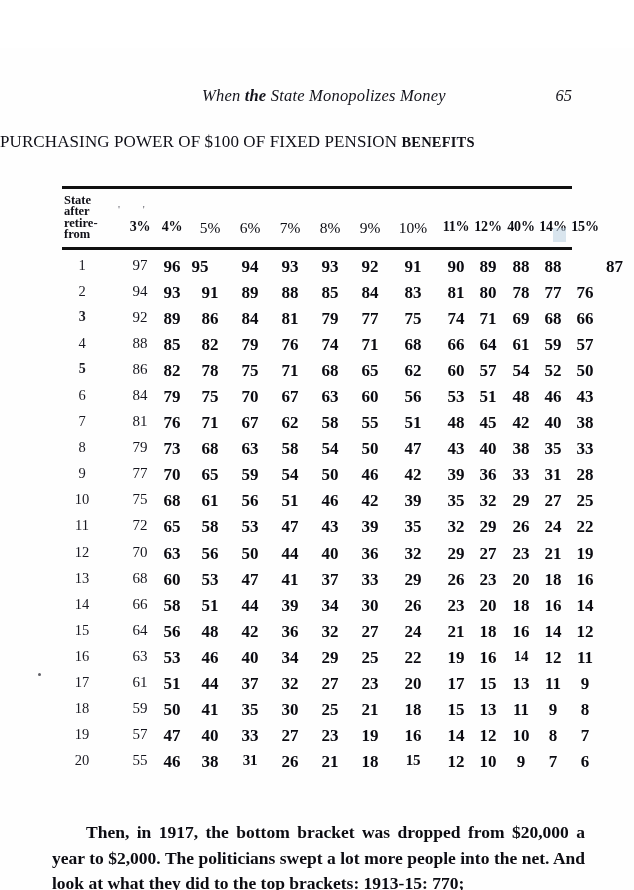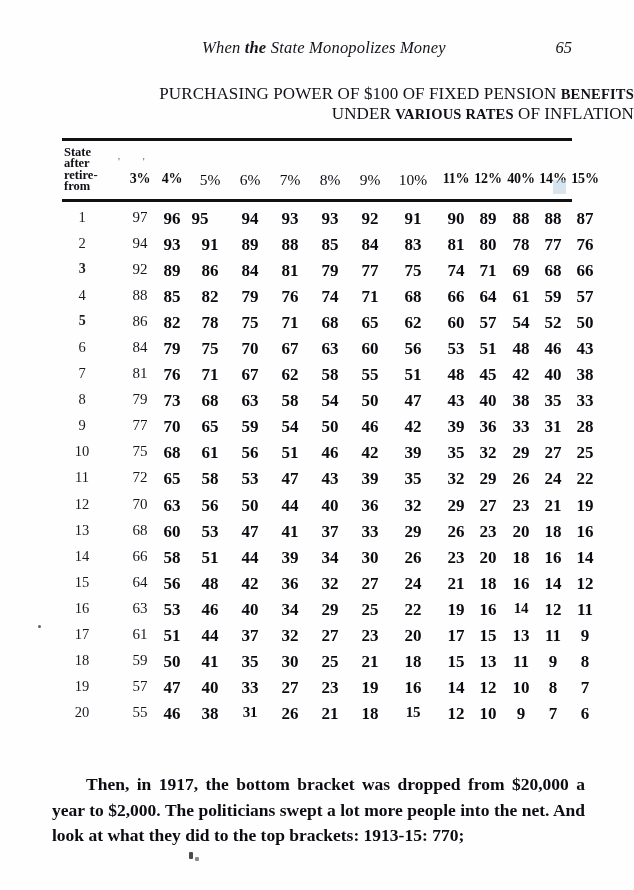--- a/index.html
+++ b/index.html
@@ -14,20 +14,21 @@
     position: relative;
     font-family: "Liberation Serif", "DejaVu Serif", serif;
     color: #0a0a0a;
     overflow: hidden;
   }
 
   .page {
     position: absolute;
     inset: 0;
     background: #fefefe;
+    margin-top: 48px;
   }
 
   
   .runhead {
     position: absolute;
     top: 38px;
     left: 62px;
     right: 62px;
     height: 22px;
   }
@@ -53,21 +54,21 @@
     font-size: 16.5px;
     color: #14141c;
   }
 
   
   .caption {
     position: absolute;
     top: 84px;
     left: 0;
     right: 0;
-    text-align: right;
+    text-align: left;
     line-height: 19px;
   }
   .caption-line {
     font-size: 17px;
     letter-spacing: 0.1px;
     white-space: nowrap;
     color: #101018;
   }
   .caption-line .sc {
     font-weight: bold;
@@ -230,21 +231,20 @@
 
 <div class="page">
 
   <div class="runhead">
     <div class="runhead-title"><span>When </span><span class="emph">the</span><span> State Monopolizes Money</span></div>
     <div class="runhead-folio">65</div>
   </div>
 
   <div class="caption">
     <div class="caption-line"><span>PURCHASING POWER OF $100 OF FIXED PENSION </span><span class="sc">BENEFITS</span></div>
-    <div class="caption-line"><span>UNDER </span><span class="sc">VARIOUS RATES</span><span> OF INFLATION</span></div>
   </div>
 
   <div class="table-wrap">
     <div class="rule rule-top"></div>
 
     <div class="thead">
       <div class="stub-head">
         <div>State</div>
         <div>after</div>
         <div>retire-</div>
@@ -278,21 +278,21 @@
           <div class="cell" style="left: 116px; width: 44px;">95</div>
           <div class="cell" style="left: 166px; width: 44px;">94</div>
           <div class="cell" style="left: 206px; width: 44px;">93</div>
           <div class="cell" style="left: 246px; width: 44px;">93</div>
           <div class="cell" style="left: 286px; width: 44px;">92</div>
           <div class="cell" style="left: 329px; width: 44px;">91</div>
           <div class="cell" style="left: 372px; width: 44px;">90</div>
           <div class="cell" style="left: 404px; width: 44px;">89</div>
           <div class="cell" style="left: 437px; width: 44px;">88</div>
           <div class="cell" style="left: 469px; width: 44px;">88</div>
-          <div class="cell" style="left: 501px; width: 44px;">87</div>
+          <div class="cell" style="left: 517px; width: 44px; text-align: right;">87</div>
         </div>
         <div class="row">
           <div class="cell year" style="left: -2px; width: 44px;">2</div>
           <div class="cell light" style="left: 56px; width: 44px;">94</div>
           <div class="cell" style="left: 88px; width: 44px;">93</div>
           <div class="cell" style="left: 126px; width: 44px;">91</div>
           <div class="cell" style="left: 166px; width: 44px;">89</div>
           <div class="cell" style="left: 206px; width: 44px;">88</div>
           <div class="cell" style="left: 246px; width: 44px;">85</div>
           <div class="cell" style="left: 286px; width: 44px;">84</div>

